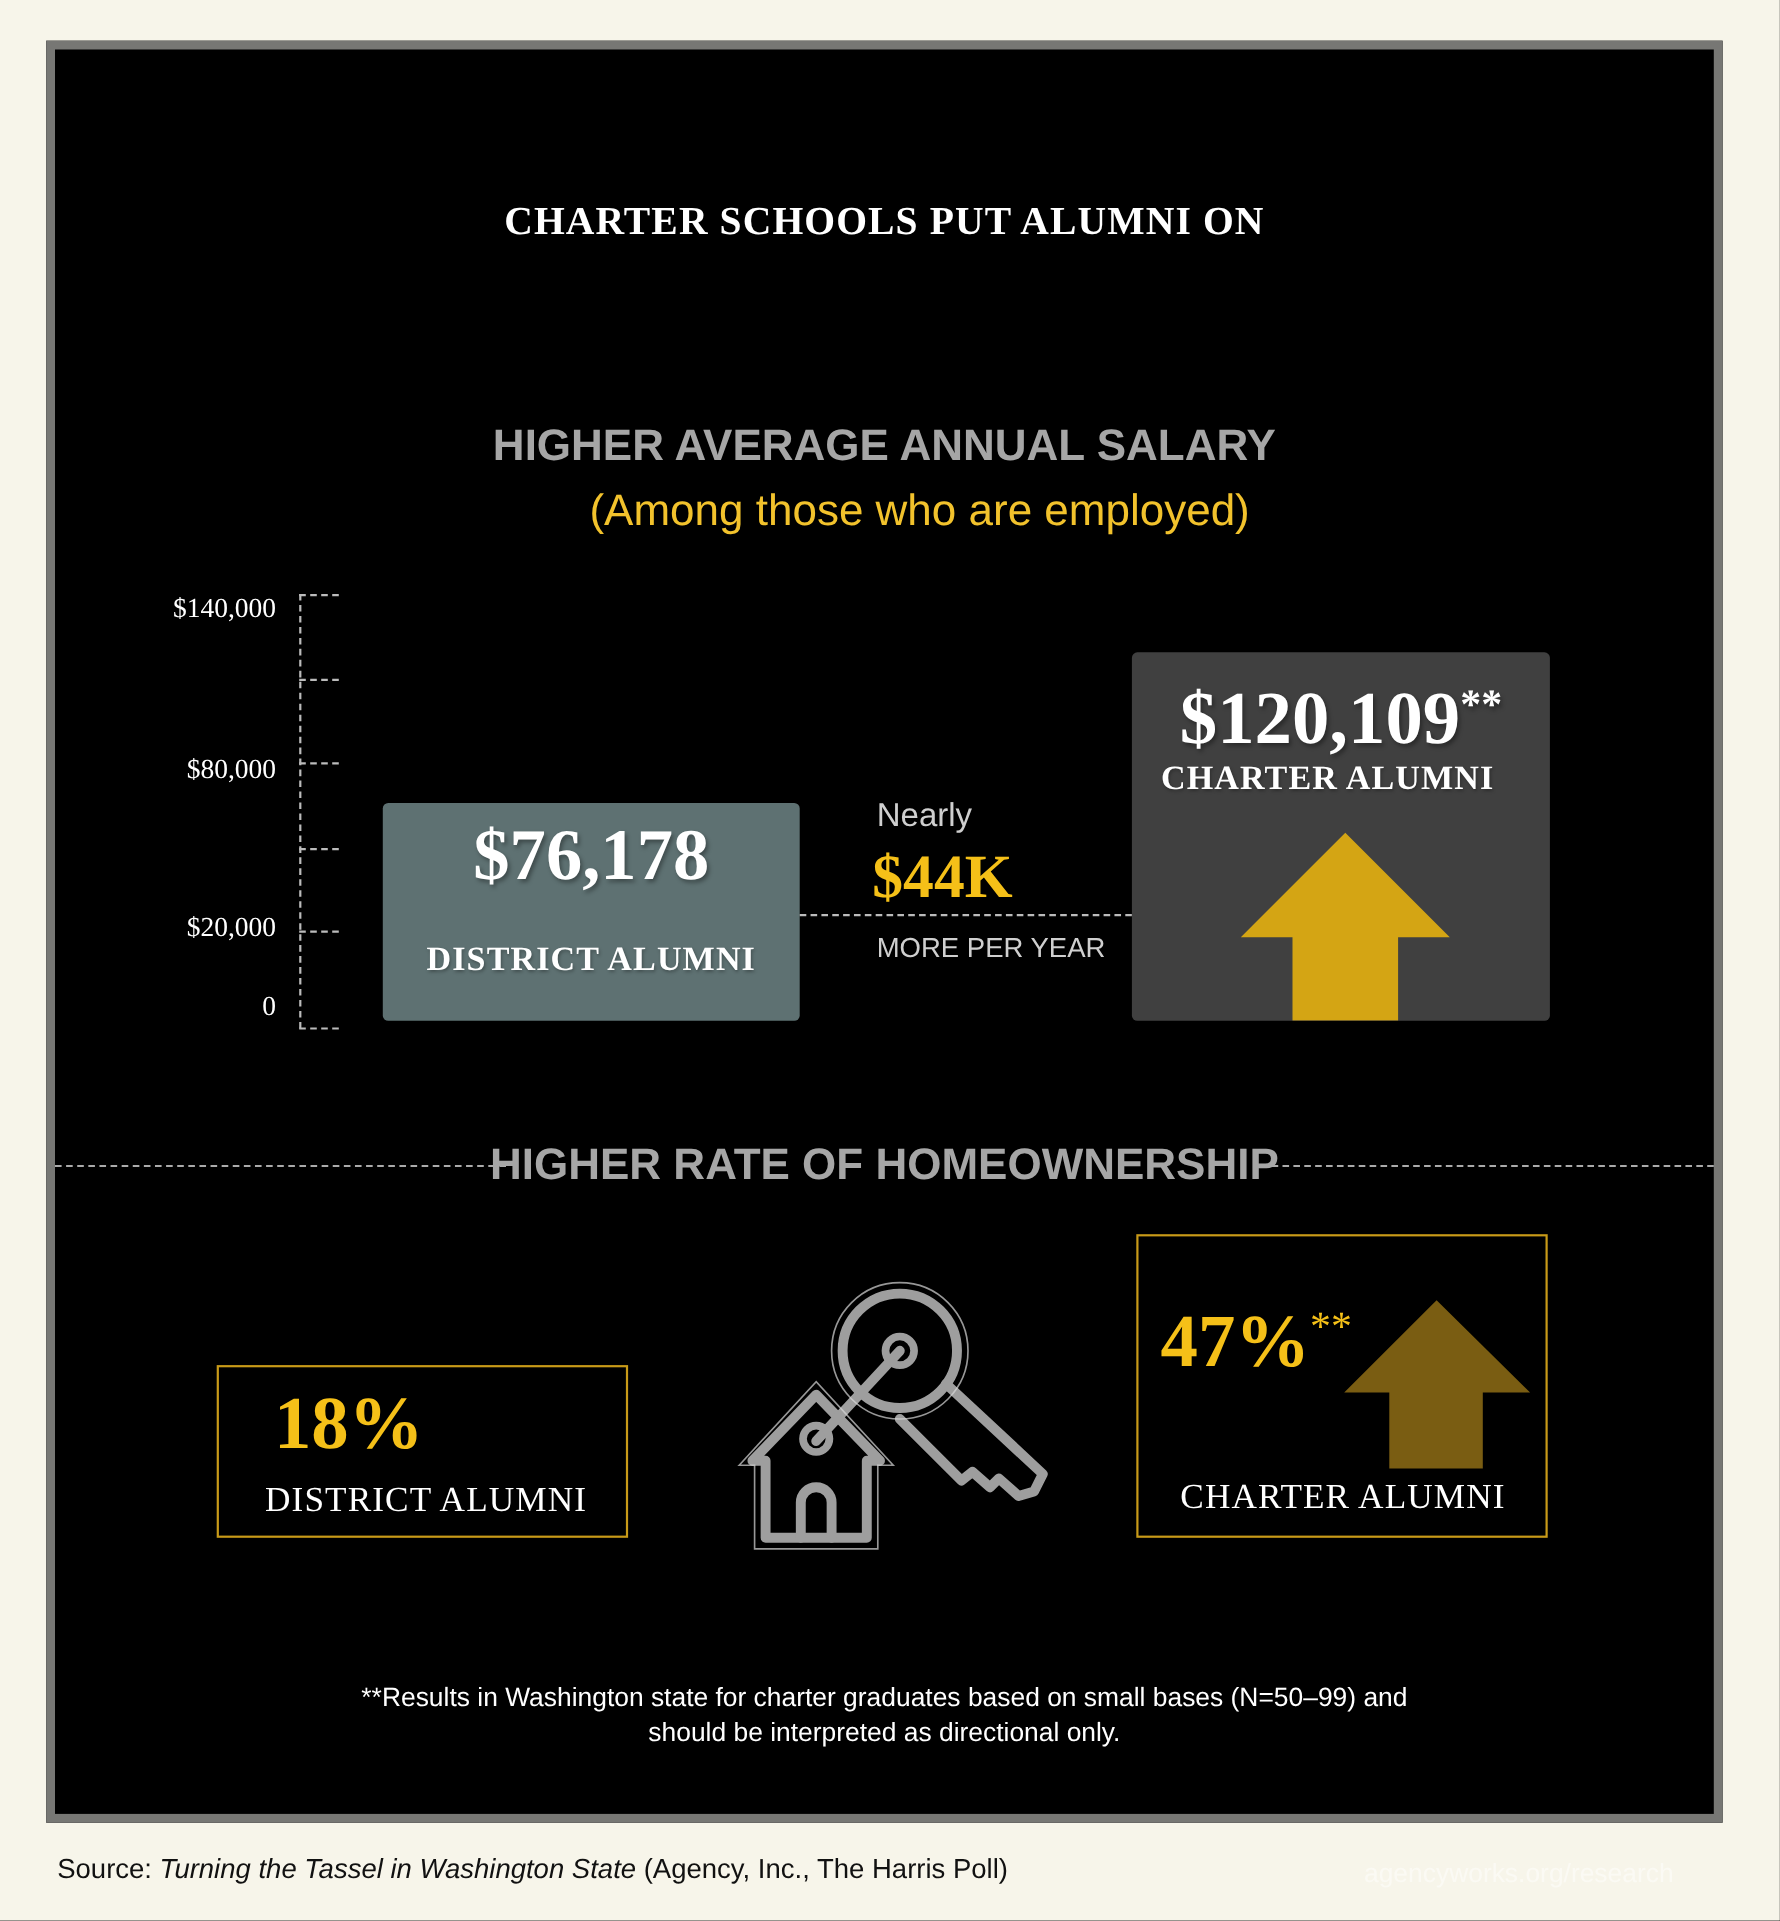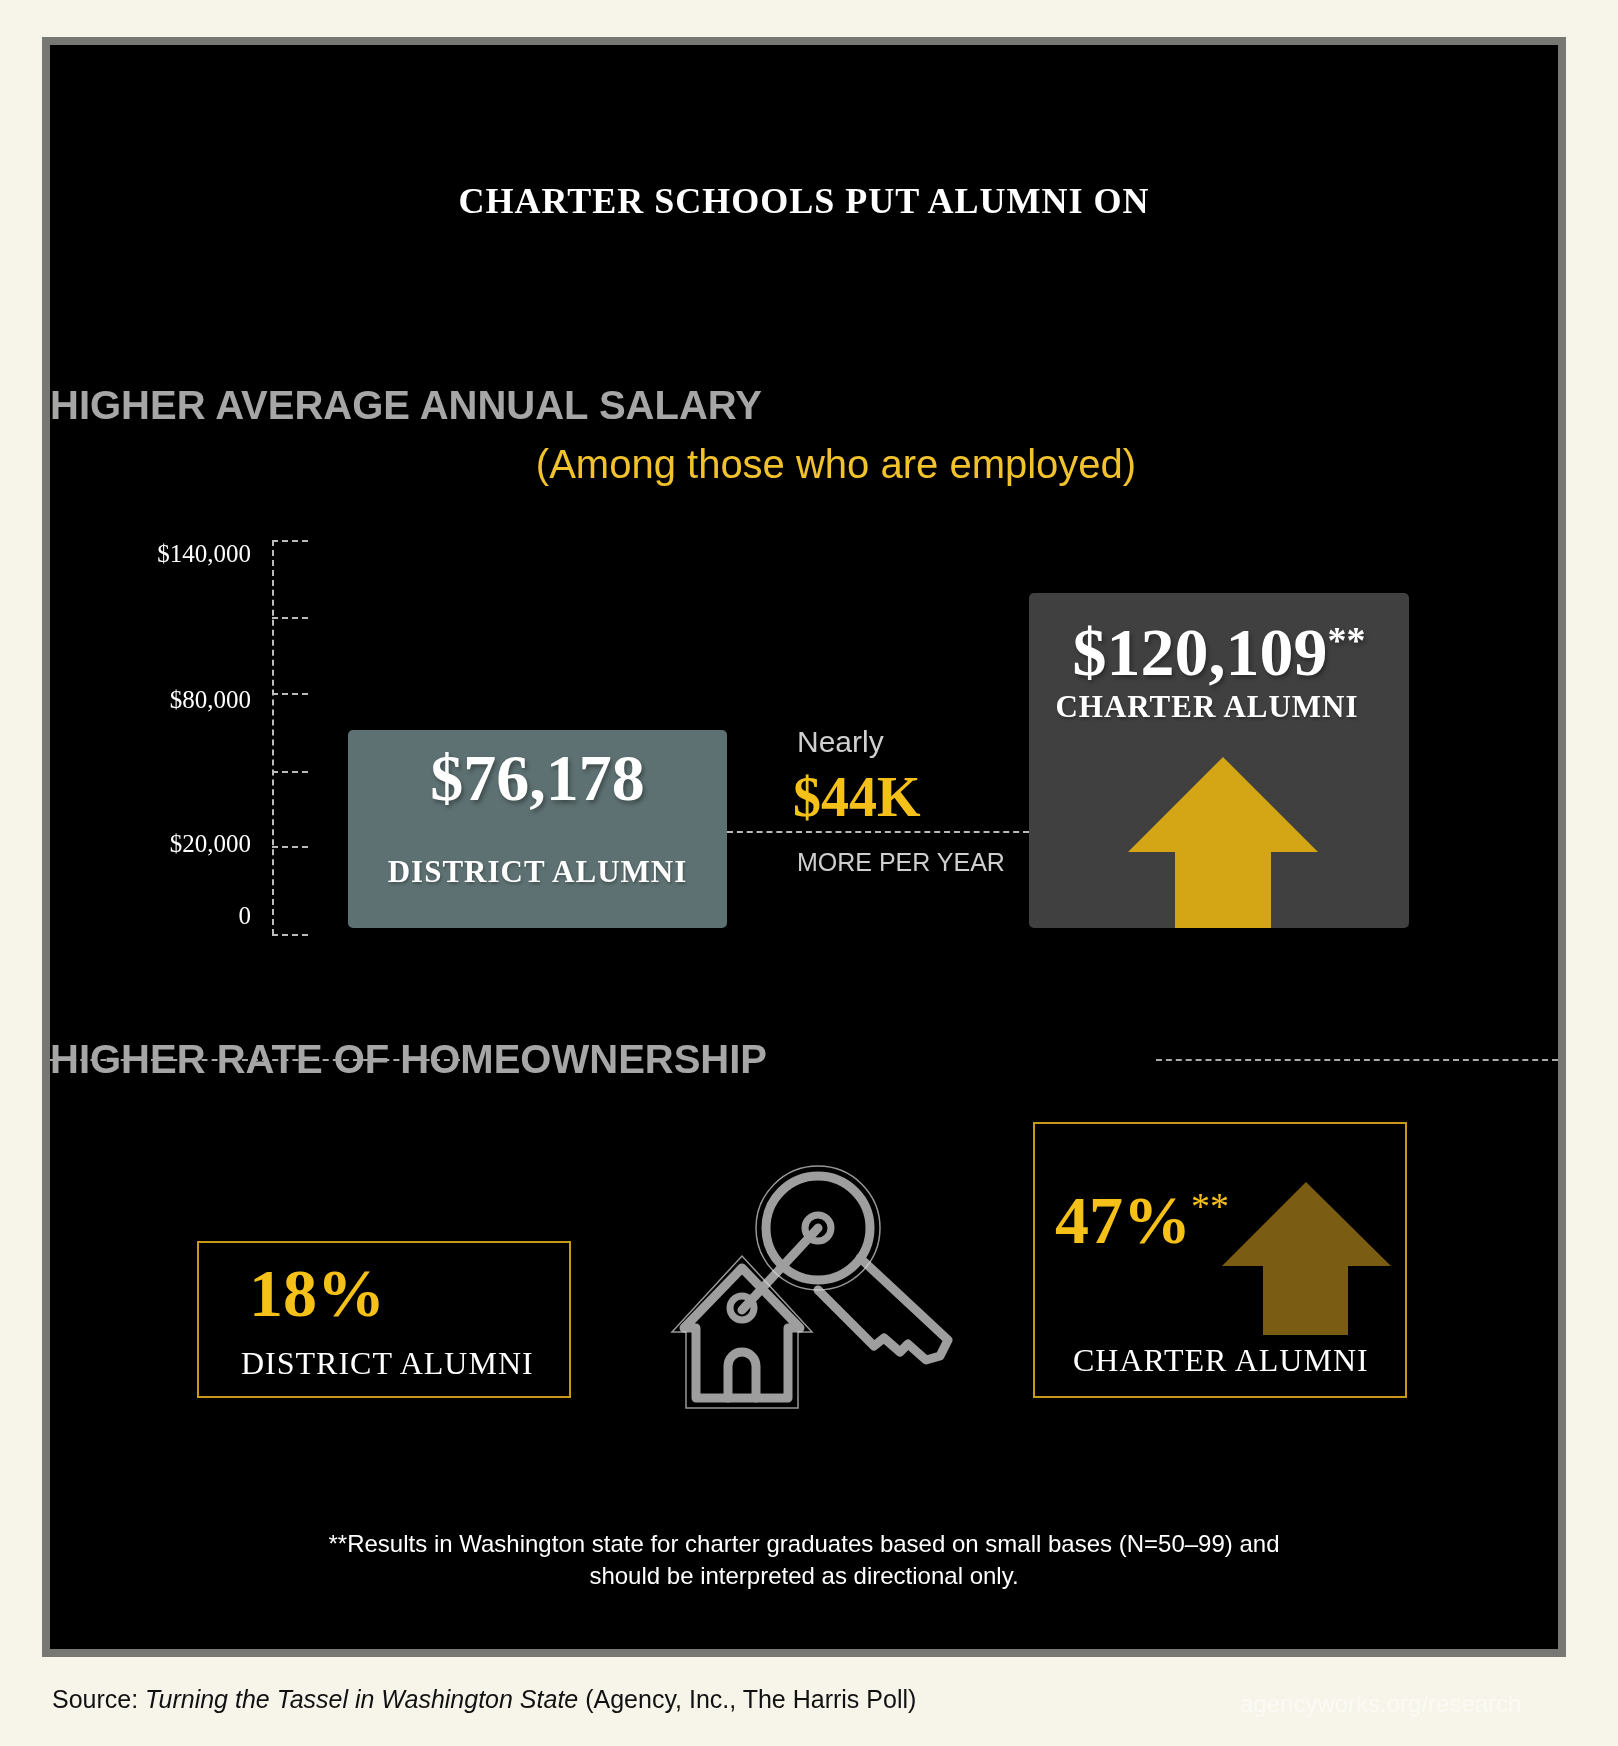--- a/index.html
+++ b/index.html
@@ -1,21 +1,21 @@
 <!DOCTYPE html>
 <html><head>
 <meta charset="utf-8">
 <style>
   html, body { margin:0; padding:0; }
   body { width:1618px; height:1746px; background:#f7f5ea; position:relative; overflow:hidden; font-family:"DejaVu Sans", sans-serif; }
   .frame { position:absolute; left:42px; top:37px; width:1508px; height:1604px; background:#000; border:8px solid #777774; }
   .abs { position:absolute; }
   .title { position:absolute; left:0; width:1508px; text-align:center; color:#fff; font-family:"Liberation Serif","DejaVu Serif", serif; font-weight:bold; font-size:36px; letter-spacing:1px; line-height:72px; }
   .gold { color:#f5c018; }
-  .h2 { position:absolute; left:0; width:1508px; text-align:left; color:#a6a6a6; font-family:"Liberation Sans", sans-serif; font-weight:bold; font-size:40px; line-height:48px; }
+  .h2 { position:absolute; left:0; width:1508px; text-align:center; color:#a6a6a6; font-family:"Liberation Sans", sans-serif; font-weight:bold; font-size:40px; line-height:48px; }
   .sub { position:absolute; left:0; width:1508px; text-align:center; color:#f2c22c; font-family:"Liberation Sans", sans-serif; font-size:40px; line-height:48px; }
   .ylab { position:absolute; right:1307px; color:#fff; font-family:"Liberation Serif", serif; font-size:25px; line-height:30px; text-align:left; white-space:nowrap; }
   .axis-v { position:absolute; left:222px; top:495px; height:395px; border-left:2px dashed #bbb; }
   .tick { position:absolute; left:222px; width:36px; border-top:2px dashed #bbb; }
   .box-district { position:absolute; left:298px; top:685px; width:379px; height:198px; background:#5e7172; border-radius:5px; }
   .box-charter { position:absolute; left:979px; top:548px; width:380px; height:335px; background:#404040; border-radius:5px; overflow:hidden; }
   .bigval { position:absolute; left:0; width:100%; text-align:center; color:#fff; font-family:"Liberation Serif", serif; font-weight:bold; text-shadow:2px 3px 4px rgba(0,0,0,.35); }
   .lbl { position:absolute; left:0; width:100%; text-align:center; color:#fff; font-family:"Liberation Serif", serif; font-weight:bold; font-size:31px; letter-spacing:1px; text-shadow:1px 2px 3px rgba(0,0,0,.3); }
   .diffline { position:absolute; left:677px; top:786px; width:302px; border-top:2px dashed #bbb; }
   .nearly { position:absolute; left:747px; top:680px; color:#cfcfcf; font-family:"Liberation Sans", sans-serif; font-size:30px; }

